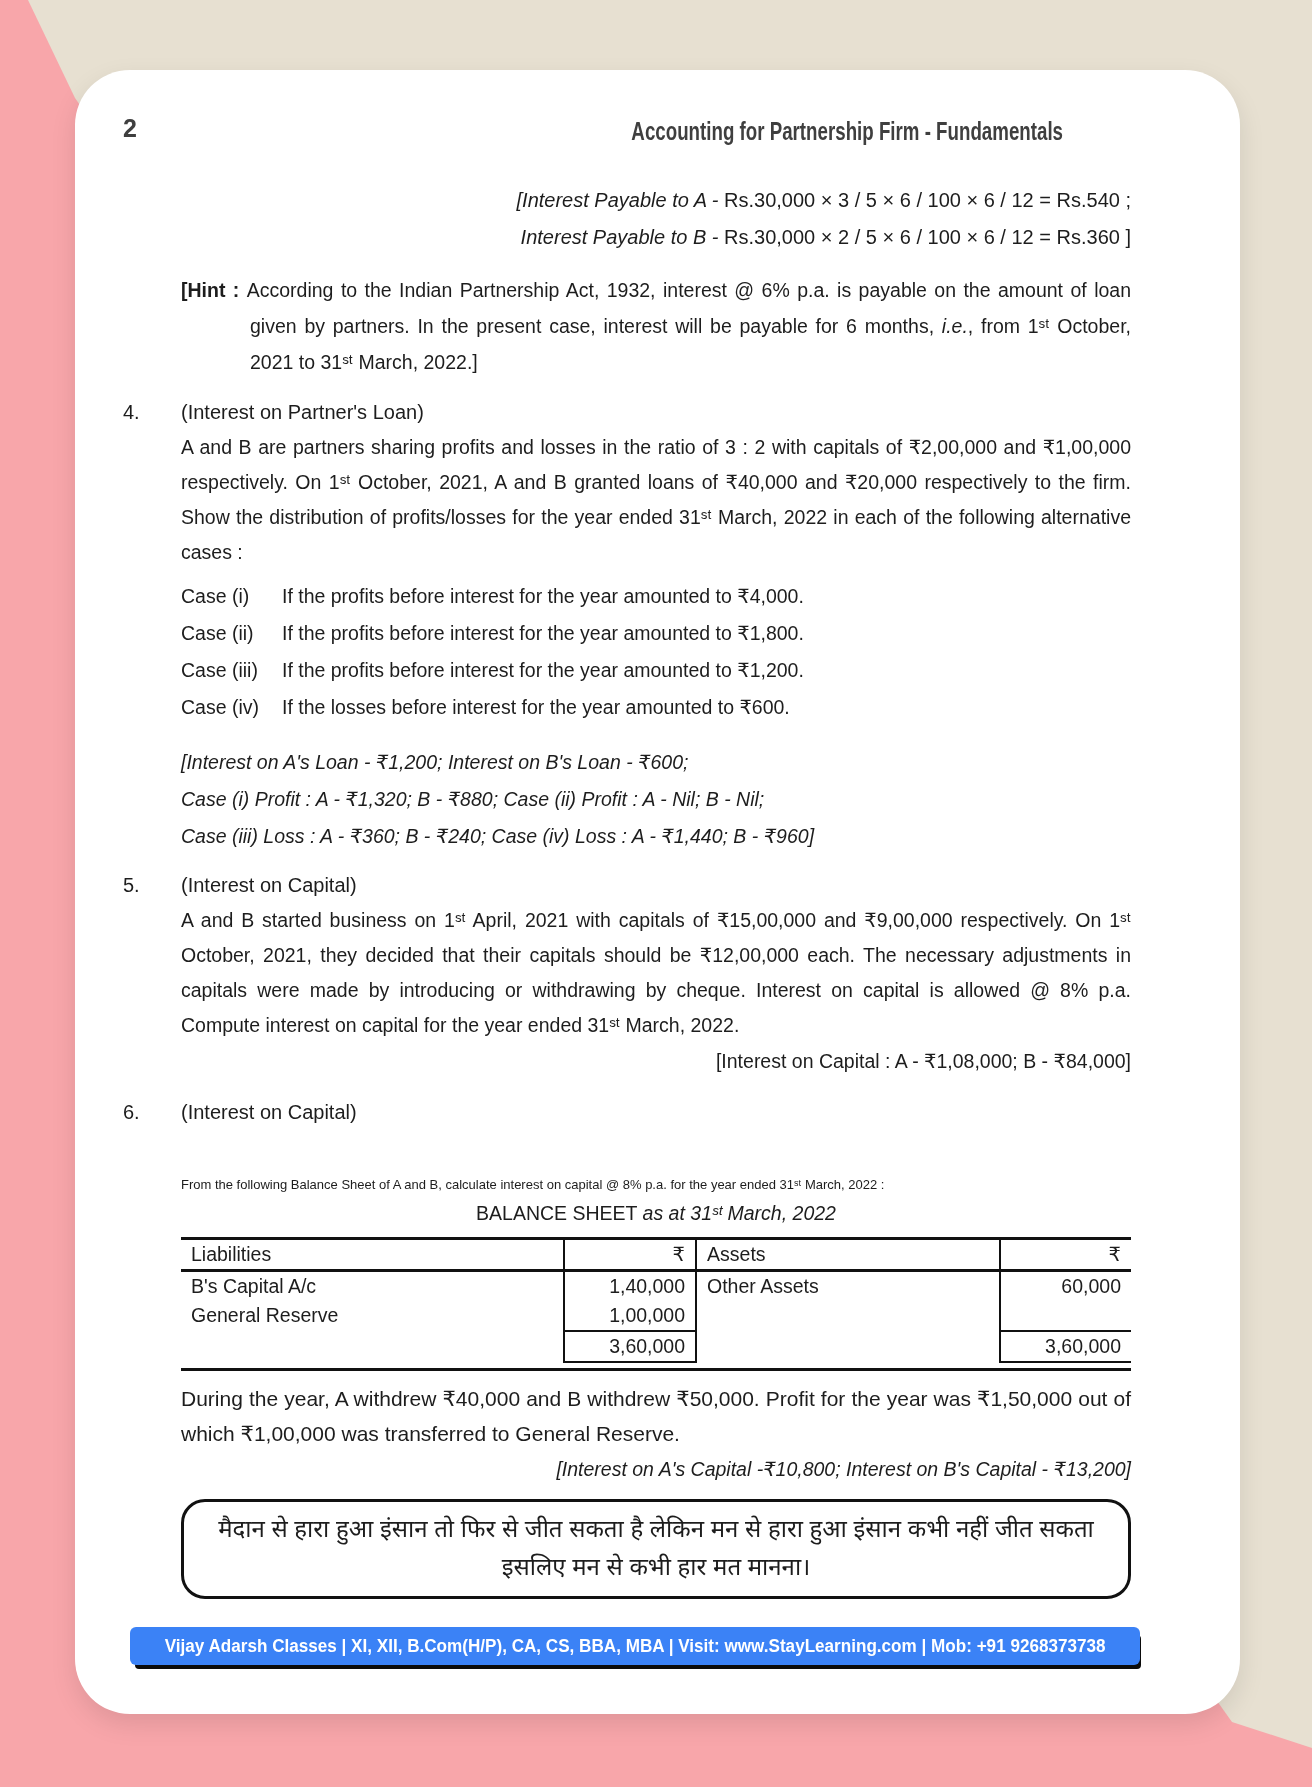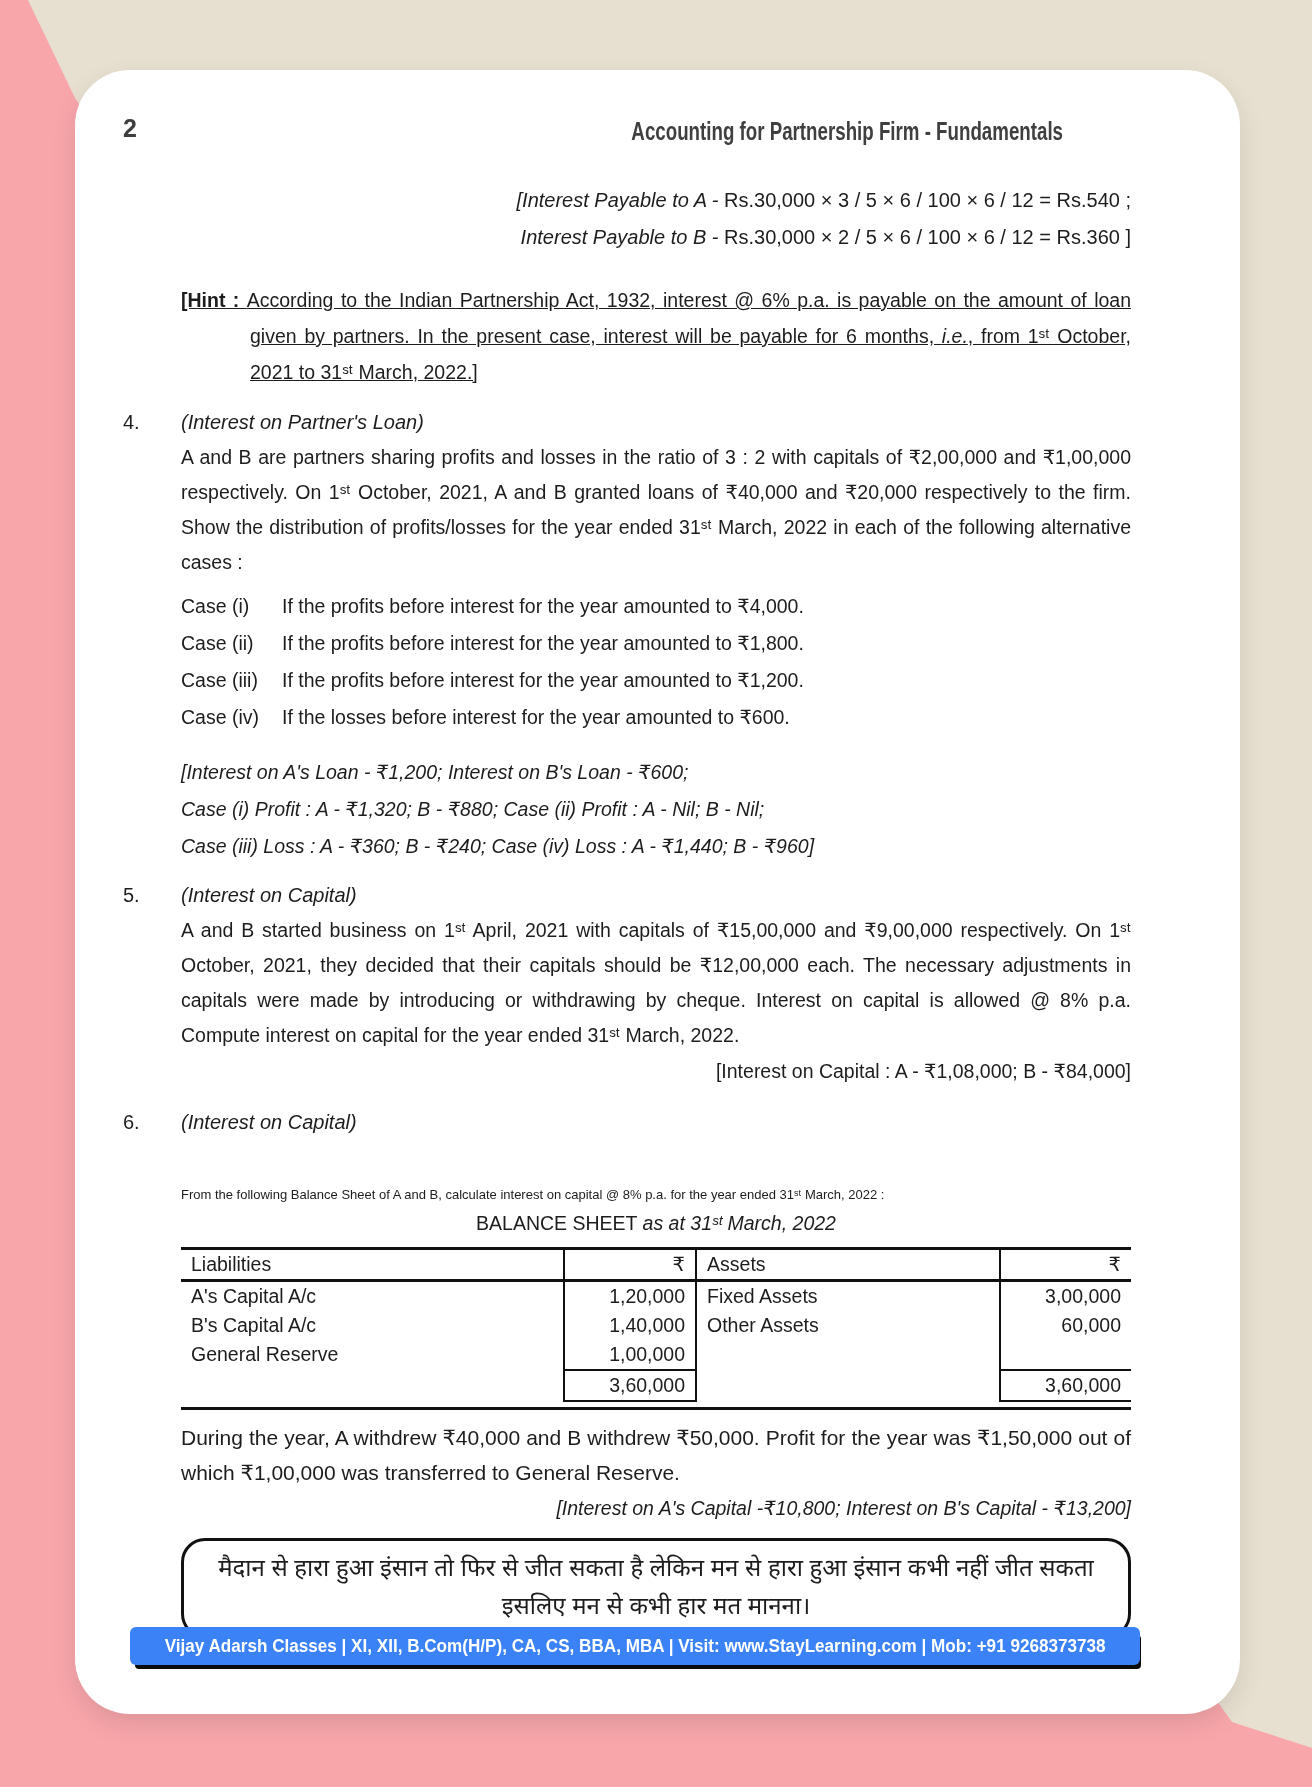--- a/index.html
+++ b/index.html
@@ -35,31 +35,31 @@
   }
   .content {
     position:absolute; left:106px; top:112px; width:950px;
   }
   .it { font-style:italic; }
   .b  { font-weight:bold; }
 
   .formula-block { text-align:right; font-size:20px; line-height:37px; }
 
   .hint-block {
-    margin-top:26px;
+    margin-top:16px;
     font-size:19.5px; line-height:36px;
     text-align:justify;
-    padding-left:69px; text-indent:-69px;text-decoration:underline;
+    padding-left:69px; text-indent:-69px;
   }
 
   .question { margin-top:14px; }
   .q5 { margin-top:12px; }
   .q-head { display:flex; line-height:36px; font-size:20px; }
   .q-num  { width:58px; margin-left:-58px; flex:none; }
-  .q-topic{ font-style:italic; }
+  .q-topic{ }
   .q-body { font-size:19.5px; line-height:35px; text-align:justify; }
   .q-body-tight { font-size:13px; line-height:29px; text-align:justify;margin-top:40px; }
 
   .cases { margin-top:8px; }
   .case-row { display:flex; line-height:37px; font-size:19.5px; }
   .case-label { width:101px; flex:none; }
 
   .answers { margin-top:18px; text-align:left; font-style:italic; font-size:19.5px; line-height:37px; }
   .answer-line { text-align:right; font-size:19.5px; line-height:37px; }
   .answer-line-last { text-align:right; font-style:italic; font-size:19.5px; line-height:36px; }
@@ -171,26 +171,20 @@
       <div class="bs-table-wrap">
         <table class="bs">
           <tbody>
               <tr>
             <th>Liabilities</th>
             <th class="col-amt1 v-r v-l">₹</th>
             <th>Assets</th>
             <th class="col-amt2 v-l">₹</th>
           </tr>
           <tr>
-            <td>A's Capital A/c</td>
-            <td class="col-amt1 v-r v-l">1,20,000</td>
-            <td>Fixed Assets</td>
-            <td class="col-amt2 v-l">3,00,000</td>
-          </tr>
-          <tr>
             <td>B's Capital A/c</td>
             <td class="col-amt1 v-r v-l">1,40,000</td>
             <td>Other Assets</td>
             <td class="col-amt2 v-l">60,000</td>
           </tr>
           <tr class="rule-above">
             <td>General Reserve</td>
             <td class="col-amt1 v-r v-l ru">1,00,000</td>
             <td></td>
             <td class="col-amt2 v-l ru"></td>

